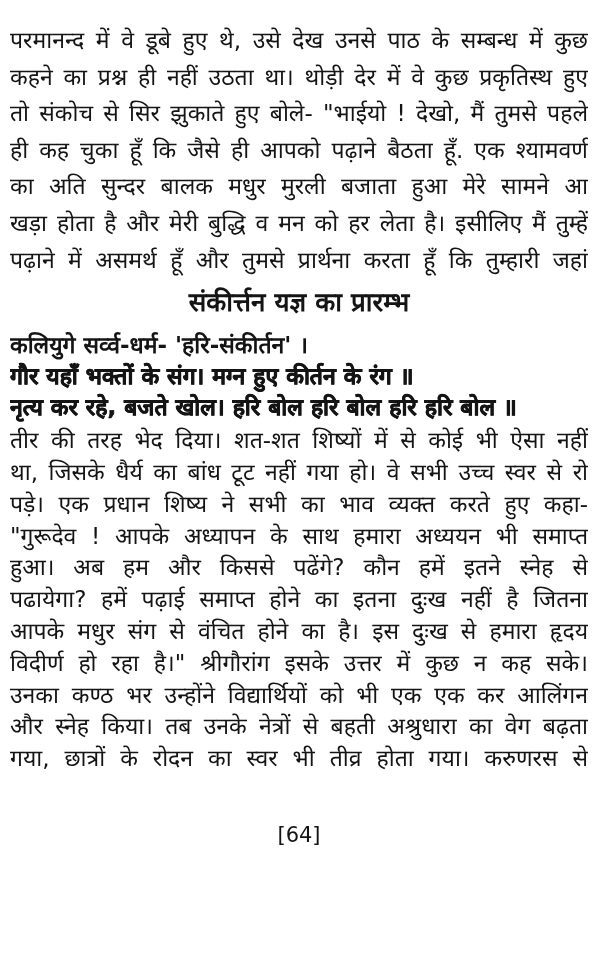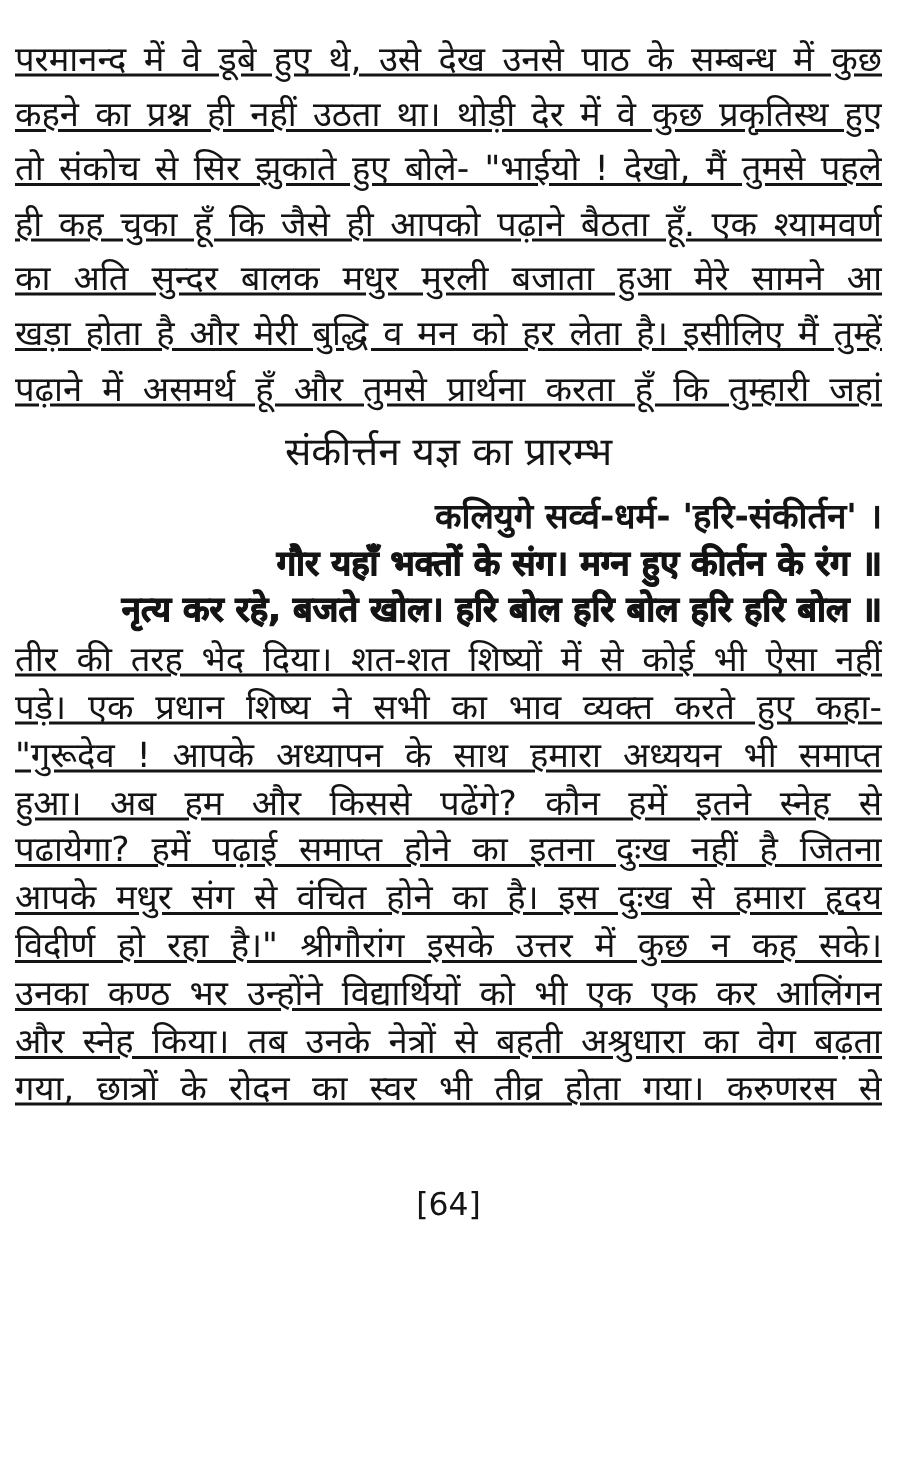--- a/index.html
+++ b/index.html
@@ -17,38 +17,37 @@
     overflow: hidden;
     background: #ffffff;
   }
   
   .ln {
     font-size: 23px;
     text-align: justify;
     text-align-last: justify;
     overflow: hidden;
     white-space: nowrap;
-    text-decoration: underline;
   }
   .p1 .ln { line-height: 36.6px; height: 36.6px; }
   .p2 .ln { line-height: 31.8px; height: 31.8px; }
   .ln.last { text-align-last: left; white-space: normal; }
   .ln.indent { text-indent: 48px; }
   .heading {
     margin: 6px 0 0 0;
     font-size: 26px;
-    font-weight: normal;
+    font-weight: bold;
     text-align: center;
     line-height: 36px;
   }
   .verse { margin-top: 10px; }
   .vln {
     font-size: 23px;
     font-weight: bold;
-    text-align: right;
+    text-align: left;
     line-height: 31px;
     white-space: nowrap;
     overflow: hidden;
   }
   .vln.heavy { -webkit-text-stroke: 0.6px #141414; }
   .p2 { margin-top: 2px; }
   .footer {
     margin-top: 48px;
     text-align: center;
     font-size: 21px;
@@ -73,20 +72,21 @@
   <h1 class="heading">संकीर्त्तन यज्ञ का प्रारम्भ</h1>
 
   <div class="verse">
     <div class="vln">कलियुगे सर्व्व-धर्म- 'हरि-संकीर्तन' ।</div>
     <div class="vln heavy">गौर यहाँ भक्तों के संग। मग्न हुए कीर्तन के रंग ॥</div>
     <div class="vln heavy">नृत्य कर रहे, बजते खोल। हरि बोल हरि बोल हरि हरि बोल ॥</div>
   </div>
 
   <div class="para p2">
     <div class="ln">तीर की तरह भेद दिया। शत-शत शिष्यों में से कोई भी ऐसा नहीं</div>
+    <div class="ln">था, जिसके धैर्य का बांध टूट नहीं गया हो। वे सभी उच्च स्वर से रो</div>
     <div class="ln">पड़े। एक प्रधान शिष्य ने सभी का भाव व्यक्त करते हुए कहा-</div>
     <div class="ln">"गुरूदेव ! आपके अध्यापन के साथ हमारा अध्ययन भी समाप्त</div>
     <div class="ln">हुआ। अब हम और किससे पढेंगे? कौन हमें इतने स्नेह से</div>
     <div class="ln">पढायेगा? हमें पढ़ाई समाप्त होने का इतना दुःख नहीं है जितना</div>
     <div class="ln">आपके मधुर संग से वंचित होने का है। इस दुःख से हमारा हृदय</div>
     <div class="ln">विदीर्ण हो रहा है।" श्रीगौरांग इसके उत्तर में कुछ न कह सके।</div>
     <div class="ln">उनका कण्ठ भर उन्होंने विद्यार्थियों को भी एक एक कर आलिंगन</div>
     <div class="ln">और स्नेह किया। तब उनके नेत्रों से बहती अश्रुधारा का वेग बढ़ता</div>
     <div class="ln">गया, छात्रों के रोदन का स्वर भी तीव्र होता गया। करुणरस से</div>
   </div>

